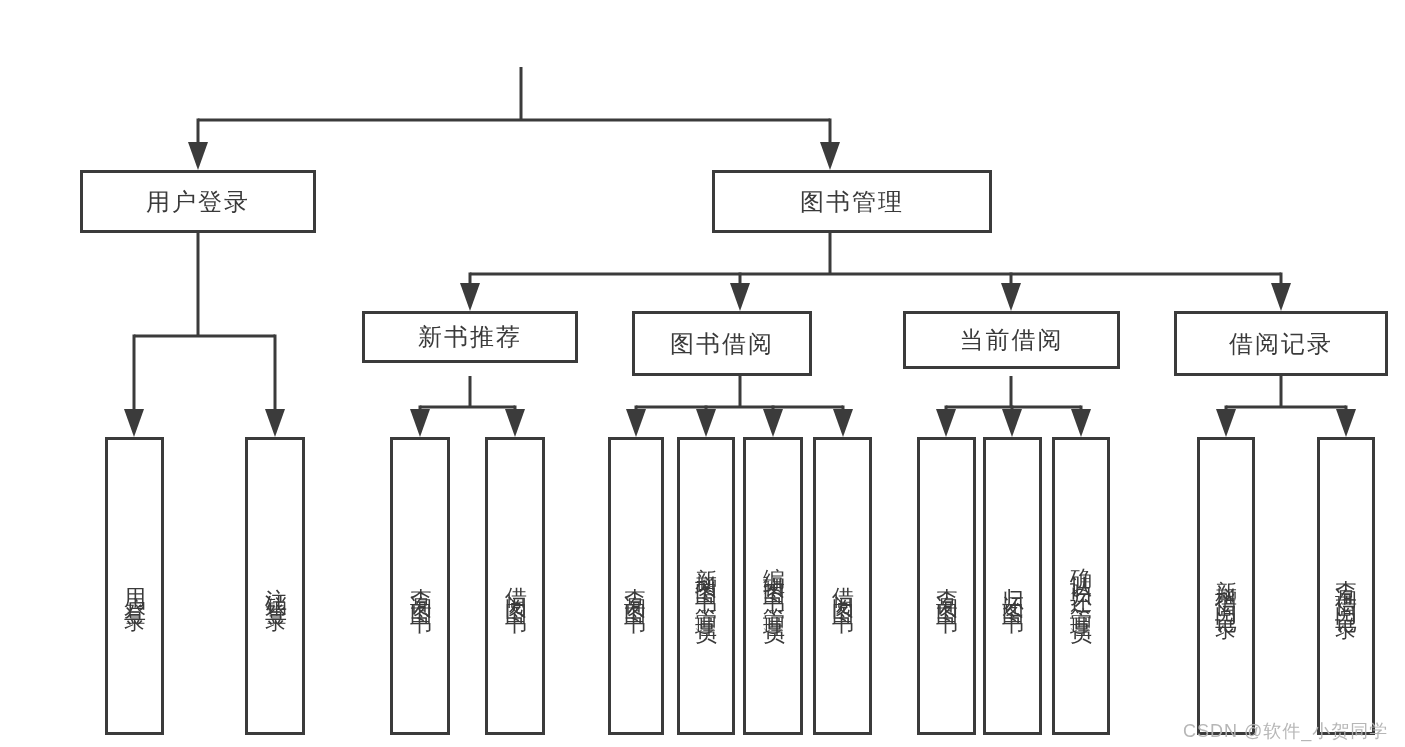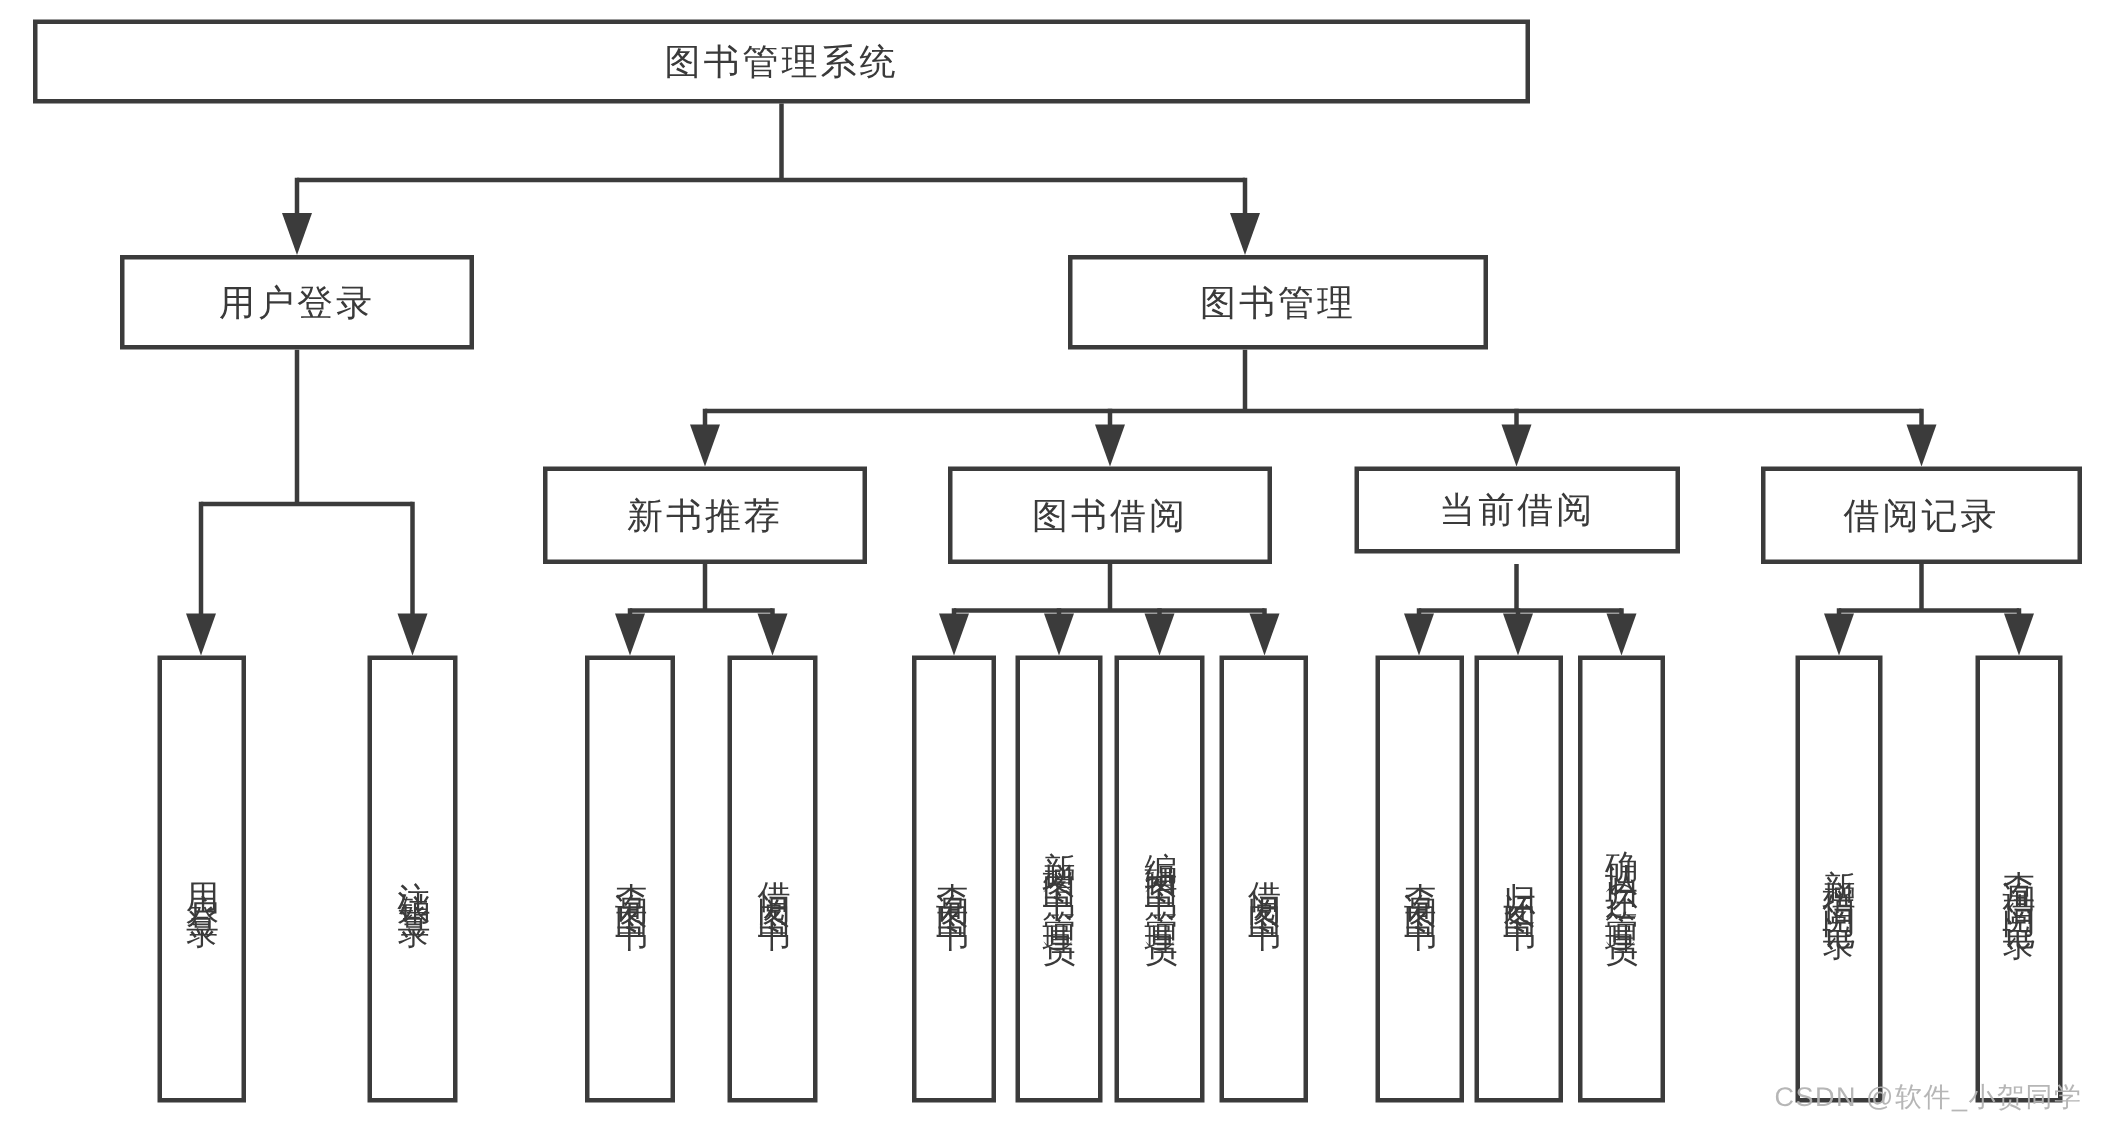--- a/index.html
+++ b/index.html
@@ -126,27 +126,26 @@
       <polygon points="763,409 783,409 773,437"></polygon>
       <polygon points="833,409 853,409 843,437"></polygon>
       <polygon points="936,409 956,409 946,437"></polygon>
       <polygon points="1002,409 1022,409 1012,437"></polygon>
       <polygon points="1071,409 1091,409 1081,437"></polygon>
       <polygon points="1216,409 1236,409 1226,437"></polygon>
       <polygon points="1336,409 1356,409 1346,437"></polygon>
     </g>
   </svg>
 
-  <div class="node hnode" style="left:22px; top:13px; width:998px; height:56px">图书管理系统</div>
 
   <div class="node hnode" style="left:80px; top:170px; width:236px; height:63px">用户登录</div>
   <div class="node hnode" style="left:712px; top:170px; width:280px; height:63px">图书管理</div>
 
-  <div class="node hnode" style="left:362px; top:311px; width:216px; height:65px">新书推荐</div>
-  <div class="node hnode" style="left:632px; top:311px; width:216px; height:65px">图书借阅</div>
+  <div class="node hnode" style="left:362px; top:311px; width:216px; height:52px">新书推荐</div>
+  <div class="node hnode" style="left:632px; top:311px; width:180px; height:65px">图书借阅</div>
   <div class="node hnode" style="left:903px; top:311px; width:217px; height:58px">当前借阅</div>
   <div class="node hnode" style="left:1174px; top:311px; width:214px; height:65px">借阅记录</div>
 
   <div class="node leaf" style="left:105px; top:437px; width:59px; height:298px">用户登录</div>
   <div class="node leaf" style="left:245px; top:437px; width:60px; height:298px">注销登录</div>
 
   <div class="node leaf" style="left:390px; top:437px; width:60px; height:298px">查询图书</div>
   <div class="node leaf" style="left:485px; top:437px; width:60px; height:298px">借阅图书</div>
 
   <div class="node leaf" style="left:608px; top:437px; width:56px; height:298px">查询图书</div>

